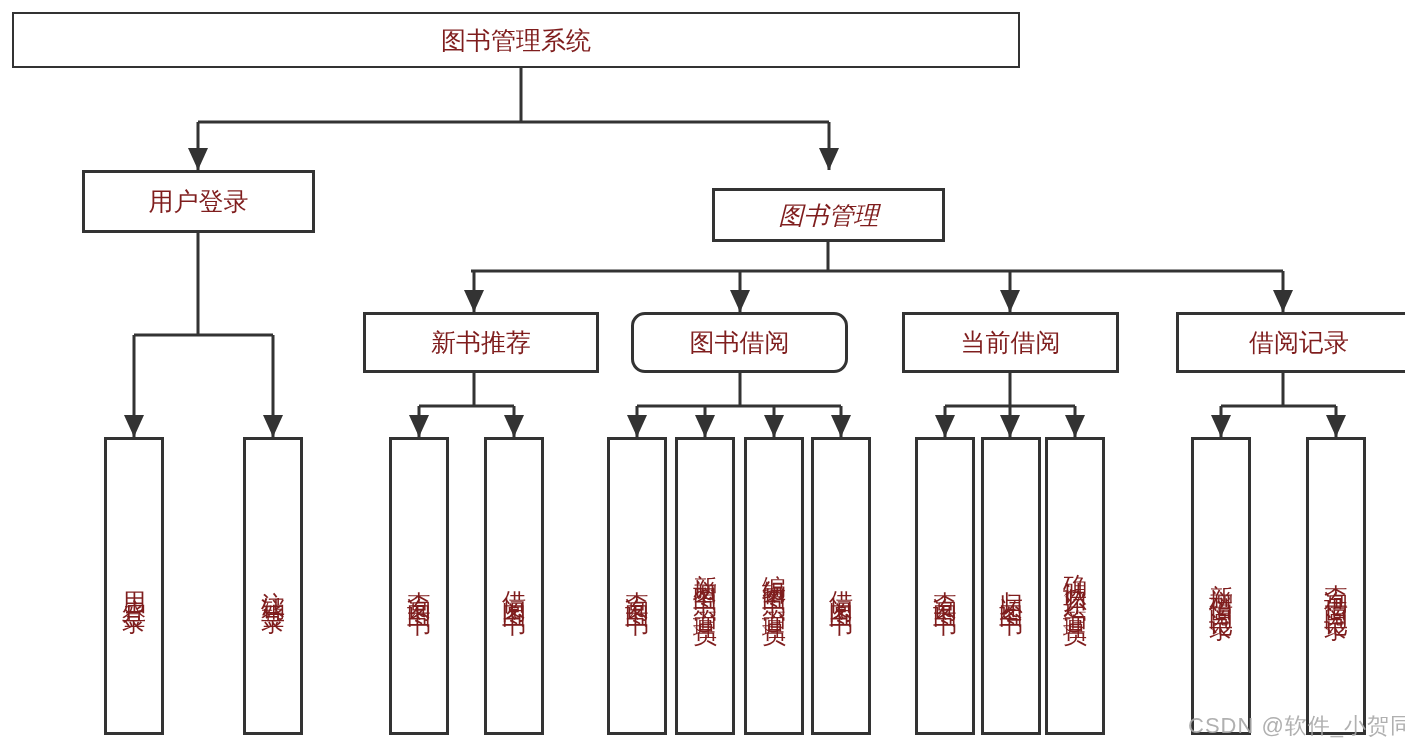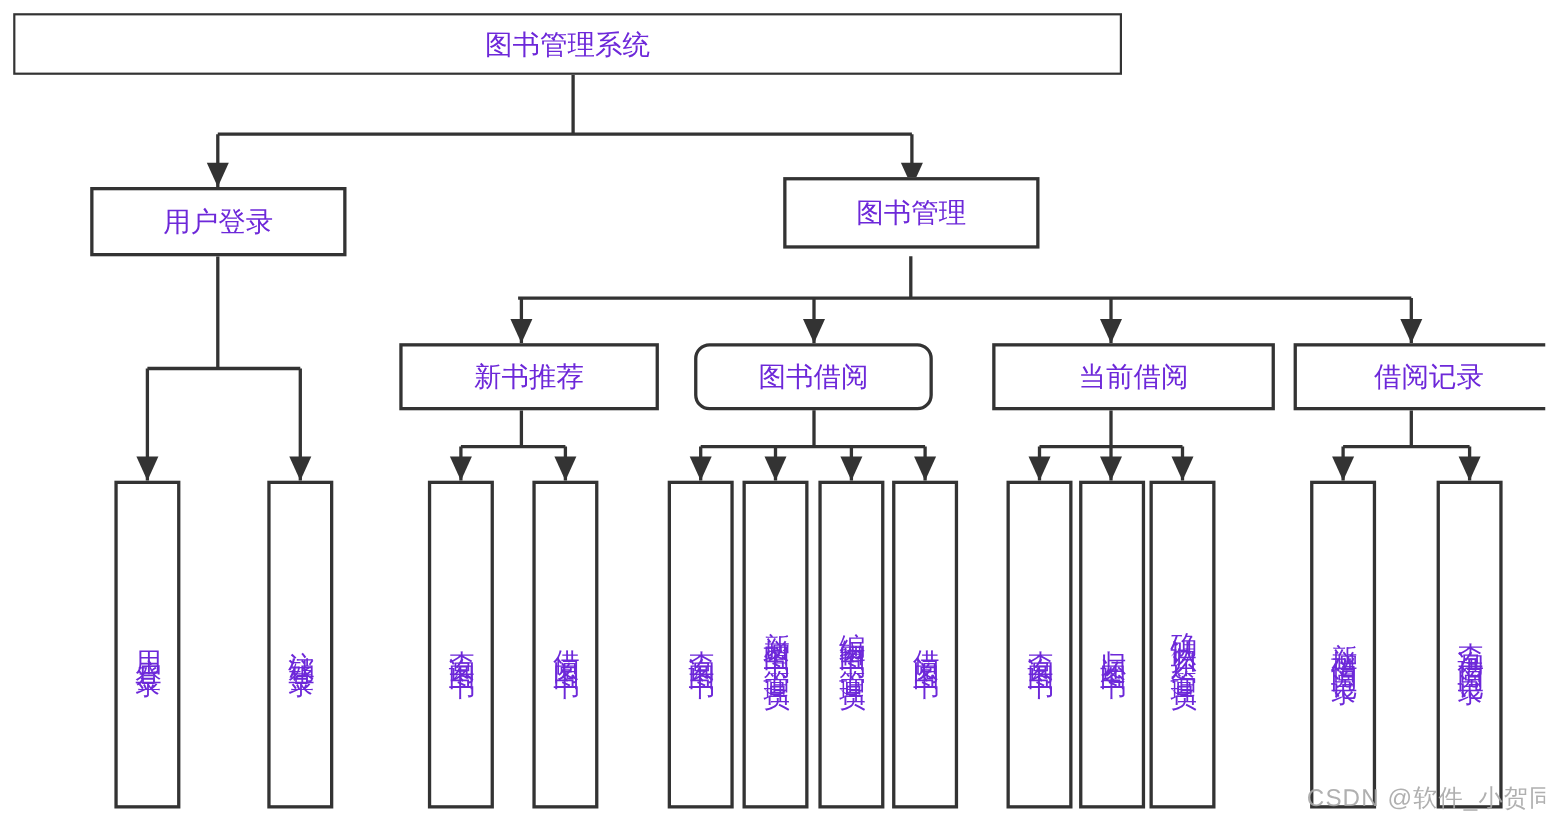--- a/index.html
+++ b/index.html
@@ -6,21 +6,21 @@
   .stage {
     position:relative; width:1405px; height:747px;
     background:#ffffff; overflow:hidden;
     font-family:"Liberation Sans", sans-serif;
   }
   .wires { position:absolute; left:0; top:0; width:1405px; height:747px; z-index:1; }
   .box {
     position:absolute; box-sizing:border-box;
     border:3px solid #333333; background:#ffffff;
     display:flex; align-items:center; justify-content:center;
-    color:#6d28d9; font-size:25px; z-index:2;
+    color:#7f1d1d; font-size:25px; z-index:2;
     white-space:nowrap;
   }
   .box.v {
     font-size:24px;
     writing-mode:vertical-rl;
     text-orientation:mixed;
     letter-spacing:7px;
     padding:8px 0;
     white-space:normal;
   }
@@ -62,25 +62,25 @@
       <polygon points="1000,415 1020,415 1010,437"></polygon>
       <polygon points="1065,415 1085,415 1075,437"></polygon>
       <polygon points="1211,415 1231,415 1221,437"></polygon>
       <polygon points="1326,415 1346,415 1336,437"></polygon>
     </g>
   </svg>
 
   <div class="box" style="left:12px; top:12px; width:1008px; height:56px; border-width:2px;">图书管理系统</div>
 
   <div class="box" style="left:82px; top:170px; width:233px; height:63px;">用户登录</div>
-  <div class="box" style="left:712px; top:161px; width:233px; height:65px;">图书管理</div>
+  <div class="box" style="left:712px; top:188px; width:233px; height:54px;font-style:italic;">图书管理</div>
 
   <div class="box" style="left:363px; top:312px; width:236px; height:61px;">新书推荐</div>
   <div class="box" style="left:631px; top:312px; width:217px; height:61px;border-radius:14px;">图书借阅</div>
-  <div class="box" style="left:902px; top:312px; width:257px; height:61px;">当前借阅</div>
+  <div class="box" style="left:902px; top:312px; width:217px; height:61px;">当前借阅</div>
   <div class="box" style="left:1176px; top:312px; width:246px; height:61px;">借阅记录</div>
 
   <div class="box v" style="left:104px; top:437px; width:60px; height:298px;">用户登录</div>
   <div class="box v" style="left:243px; top:437px; width:60px; height:298px;">注销登录</div>
 
   <div class="box v" style="left:389px; top:437px; width:60px; height:298px;">查询图书</div>
   <div class="box v" style="left:484px; top:437px; width:60px; height:298px;">借阅图书</div>
 
   <div class="box v" style="left:607px; top:437px; width:60px; height:298px;">查询图书</div>
   <div class="box v" style="left:675px; top:437px; width:60px; height:298px;">新增图书（管理员）</div>

